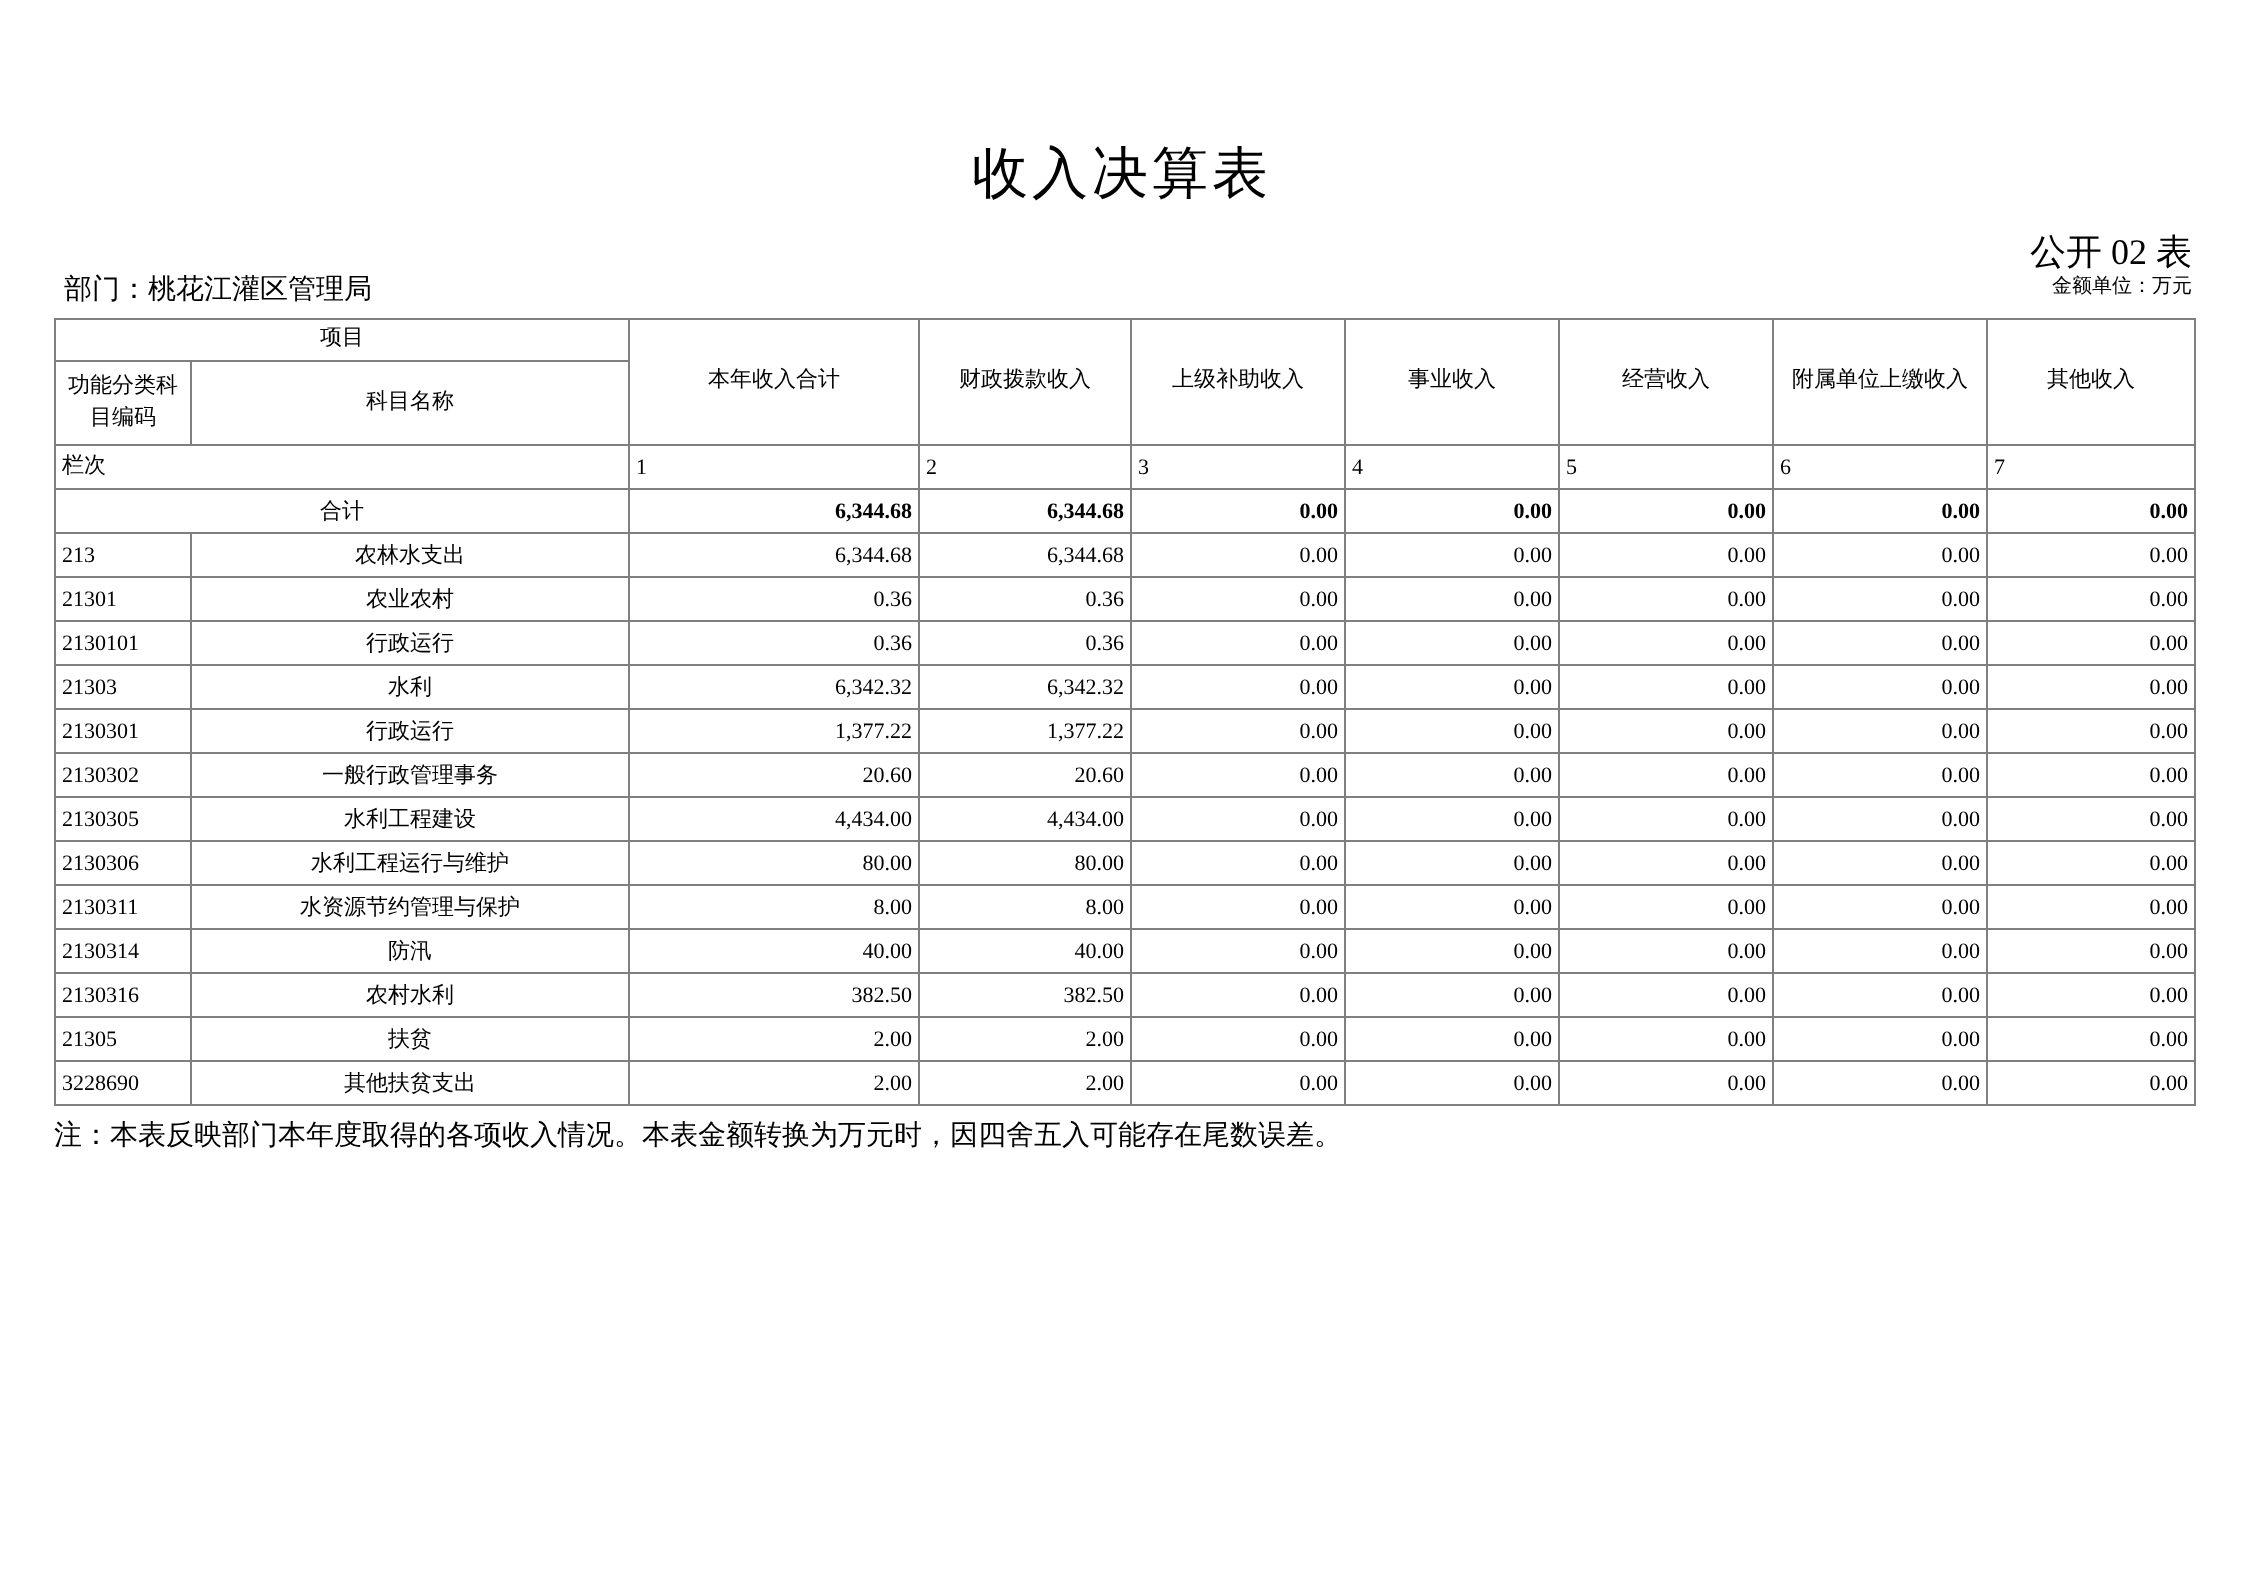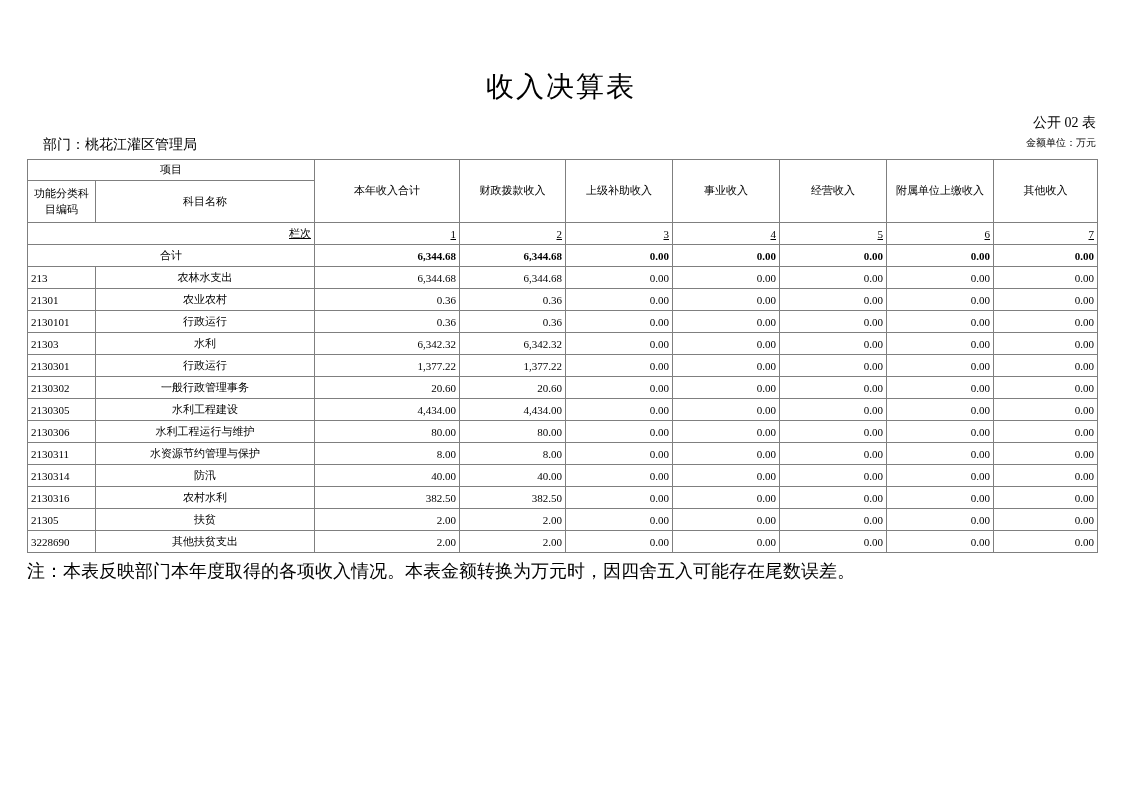--- a/index.html
+++ b/index.html
@@ -9,51 +9,51 @@
     font-family: "Liberation Serif", "DejaVu Serif", serif;
     color: #000000;
   }
   .page { position: relative; width: 1122px; height: 657px; background: #ffffff; overflow: hidden; }
 
   .title {
     position: absolute; top: 68px; left: 0; width: 100%;
     text-align: center; font-size: 28px; letter-spacing: 2px;
   }
   .table-code {
-    position: absolute; top: 114px; right: 26px; font-size: 14px;
-  }
-  .dept   { position: absolute; top: 136px; left: 43px;  font-size: 14px; text-align: center; }
+    position: absolute; top: 114px; right: 26px; font-size: 18px;
+  }
+  .dept   { position: absolute; top: 136px; left: 32px;  font-size: 14px; text-align: center; }
   .unit   { position: absolute; top: 136px; right: 26px; font-size: 10px; }
 
   table.income {
     position: absolute; top: 159px; left: 27px;
     width: 1070px; border-collapse: collapse; table-layout: fixed;
     font-size: 11px;
   }
   .income th, .income td {
     border: 1px solid #7f7f7f;
     padding: 0 3px;
     overflow: hidden;
     vertical-align: middle;
   }
   .income th {
     font-weight: normal; text-align: center;
     white-space: normal; word-break: break-all; line-height: 1.45;
   }
   .r-project th { height: 21px; }
   .r-sub th     { height: 42px; }
-  .r-lanci th, .r-lanci td { height: 22px; text-align: right; text-decoration: underline; }
+  .r-lanci th, .r-lanci td { height: 22px; text-align: left; }
   tbody td { height: 22px; white-space: nowrap; }
   td.code  { text-align: left; }
   td.name  { text-align: center; }
   td.v     { text-align: right; }
   td.total-label { text-align: center; }
   tr.total-row td.v { font-weight: bold; }
 
-  .note { position: absolute; top: 559px; left: 27px; font-size: 18px; }
+  .note { position: absolute; top: 559px; left: 27px; font-size: 14px; }
 </style>
 </head>
 <body>
 
 <div class="page">
 
   <div class="title">收入决算表</div>
   <div class="table-code">公开 02 表</div>
   <div class="dept">部门：桃花江灌区管理局</div>
   <div class="unit">金额单位：万元</div>

